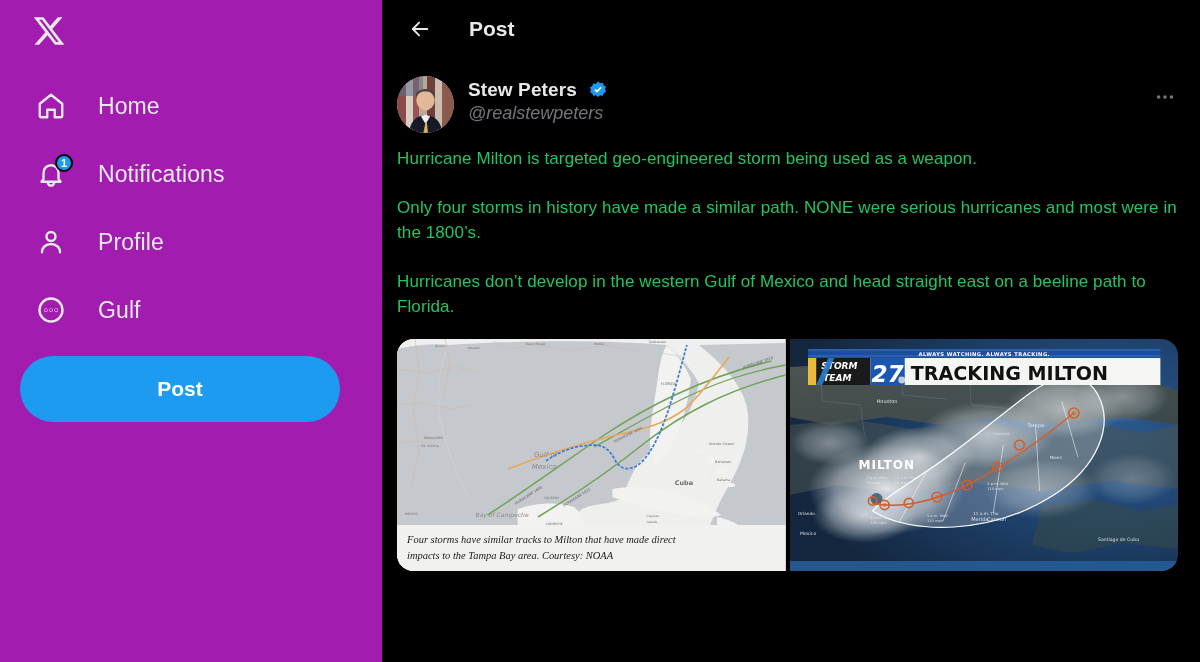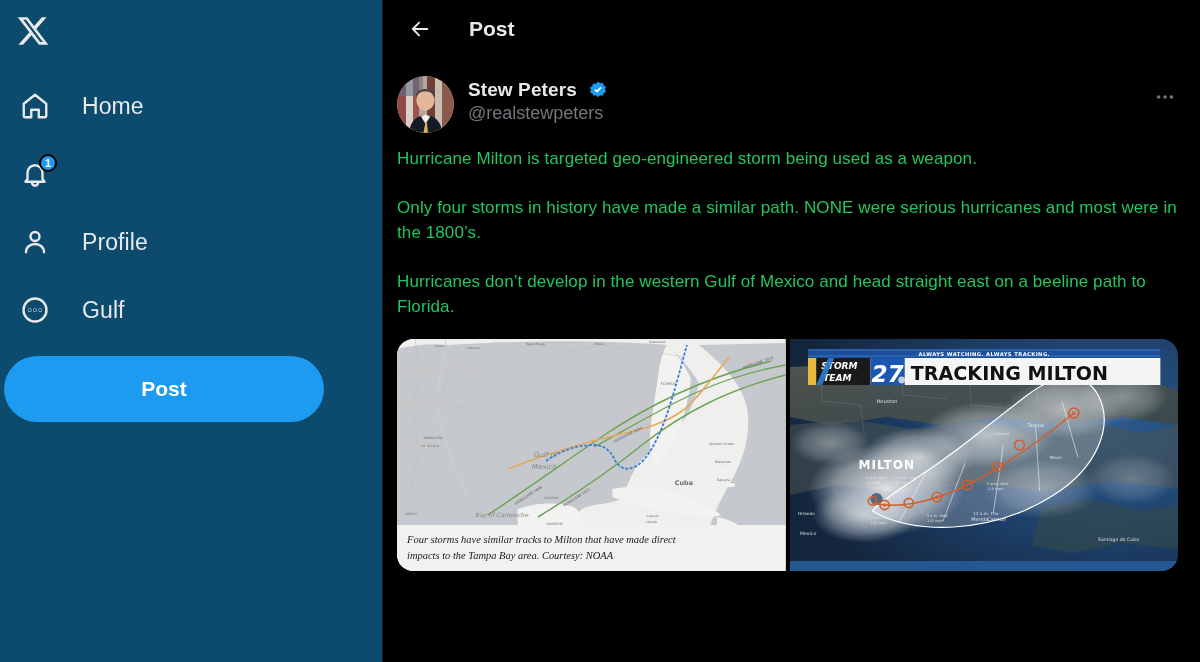--- a/index.html
+++ b/index.html
@@ -7,25 +7,25 @@
     width: 1200px; height: 662px;
     background: #000;
     font-family: "Liberation Sans", sans-serif;
     overflow: hidden;
   }
   .app { display: flex; width: 1200px; height: 662px; background:#000; }
 
   
   .sidebar {
     width: 383px; height: 662px;
-    background: #0c4a6e;
+    background: #a21caf;
     border-right: 1px solid #1a1a1a;
     position: relative;
     flex: 0 0 383px;
-    padding-left: 8px;
+    padding-left: 24px;
   }
   .x-logo { width: 68px; height: 62px; display:flex; align-items:center; padding-left: 8px; }
   .x-logo svg { width: 34px; height: 34px; fill: #e7e9ea; }
 
   .nav { margin-top: 10px; }
   .nav-item {
     display: flex; align-items: center;
     height: 68px;
     cursor: pointer;
     position: relative;
@@ -89,21 +89,21 @@
     width: 57px; height: 57px; border-radius: 50%;
     overflow: hidden; flex: 0 0 57px;
     background: #5a4a42;
     position: relative;
   }
   .avatar svg { width: 100%; height: 100%; display:block; }
   .names { margin-left: 14px; padding-top: 3px; }
   .name-row { display: flex; align-items: center; gap: 11px; }
   .display-name { font-size: 19px; font-weight: 700; color:#e7e9ea; letter-spacing:.1px; }
   .verified { width: 20px; height: 20px; display:block; }
-  .handle { font-size: 18px; color:#71767b; margin-top: 2px; }
+  .handle { font-size: 18px; color:#71767b; margin-top: 2px; font-style: italic; }
   .more-btn {
     position: absolute; right: 18px; top: 22px;
     width: 34px; height: 34px;
     display:flex; align-items:center; justify-content:center;
     cursor:pointer; background:transparent; border:none;
   }
   .more-btn svg { width: 22px; height: 22px; fill: #71767b; }
 
   .post-body {
     padding: 14px 22px 0 14px;
@@ -156,20 +156,21 @@
 
 
       <div class="nav-item">
         <span class="nav-icon">
           <svg viewBox="0 0 24 24">
               <path d="M18 16V11a6 6 0 1 0-12 0v5l-1.6 2.2h15.2z"></path>
               <path d="M9.6 19.5a2.5 2.5 0 0 0 4.8 0"></path>
             </svg>
           <span class="badge">1</span>
         </span>
+        <span class="nav-label">Notifications</span>
       </div>
 
 
 
       <div class="nav-item">
         <span class="nav-icon">
           <svg viewBox="0 0 24 24">
               <circle cx="12" cy="7.6" r="3.6"></circle>
               <path d="M4.8 20.2c0-4 3.2-6.6 7.2-6.6s7.2 2.6 7.2 6.6"></path>
             </svg>

